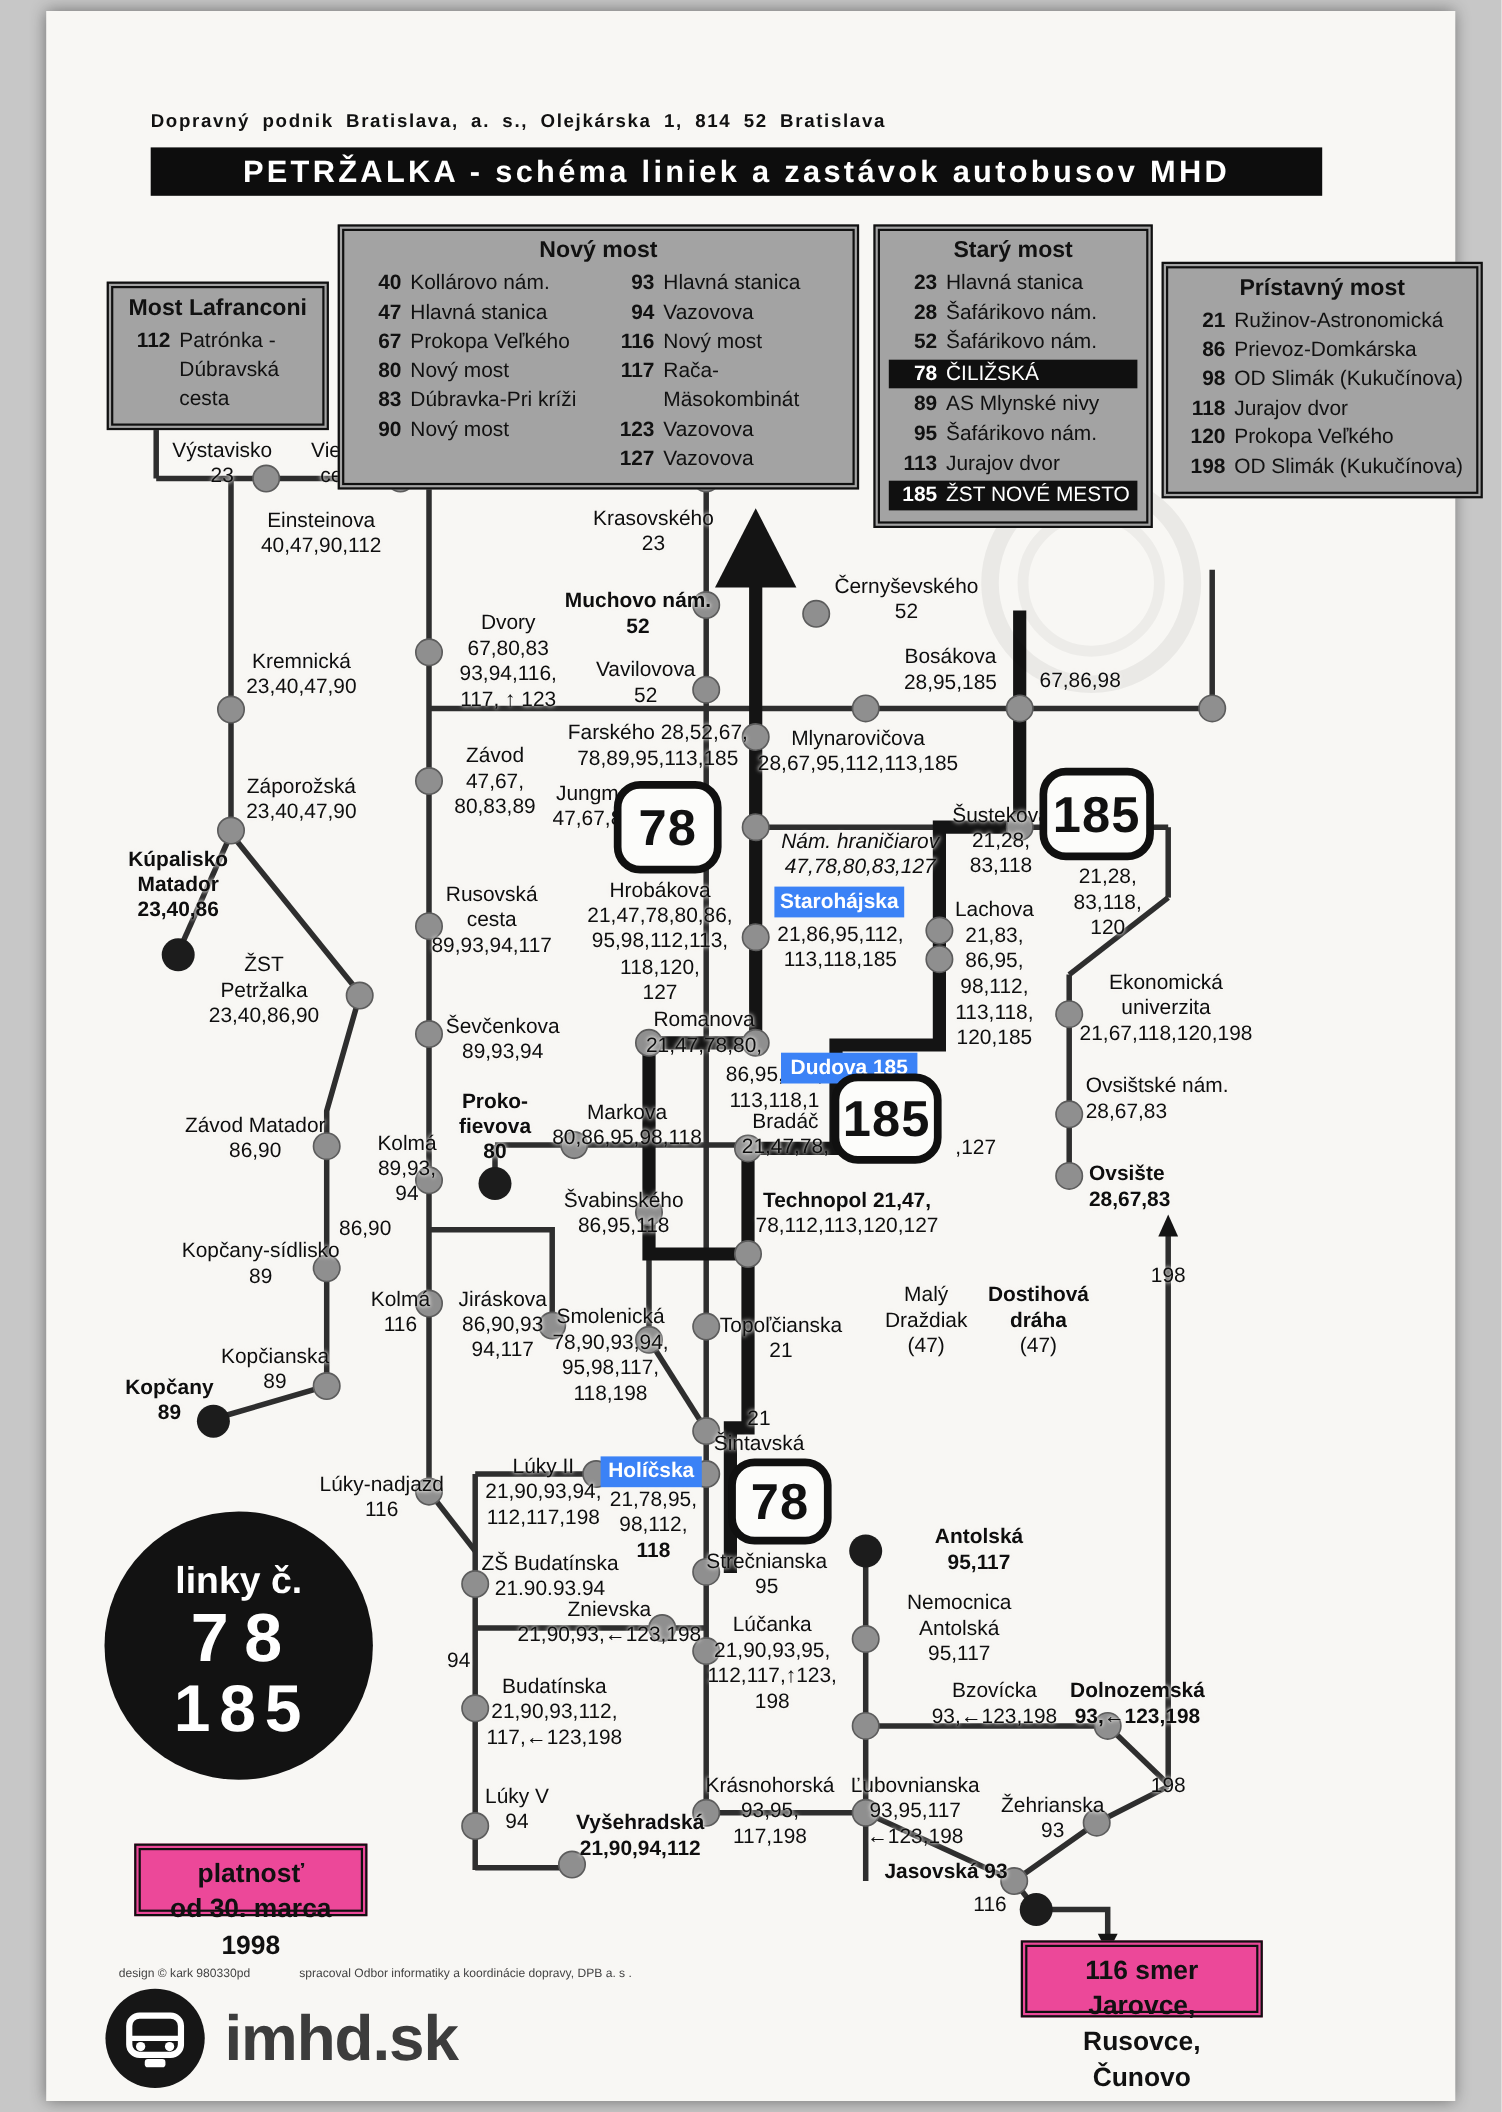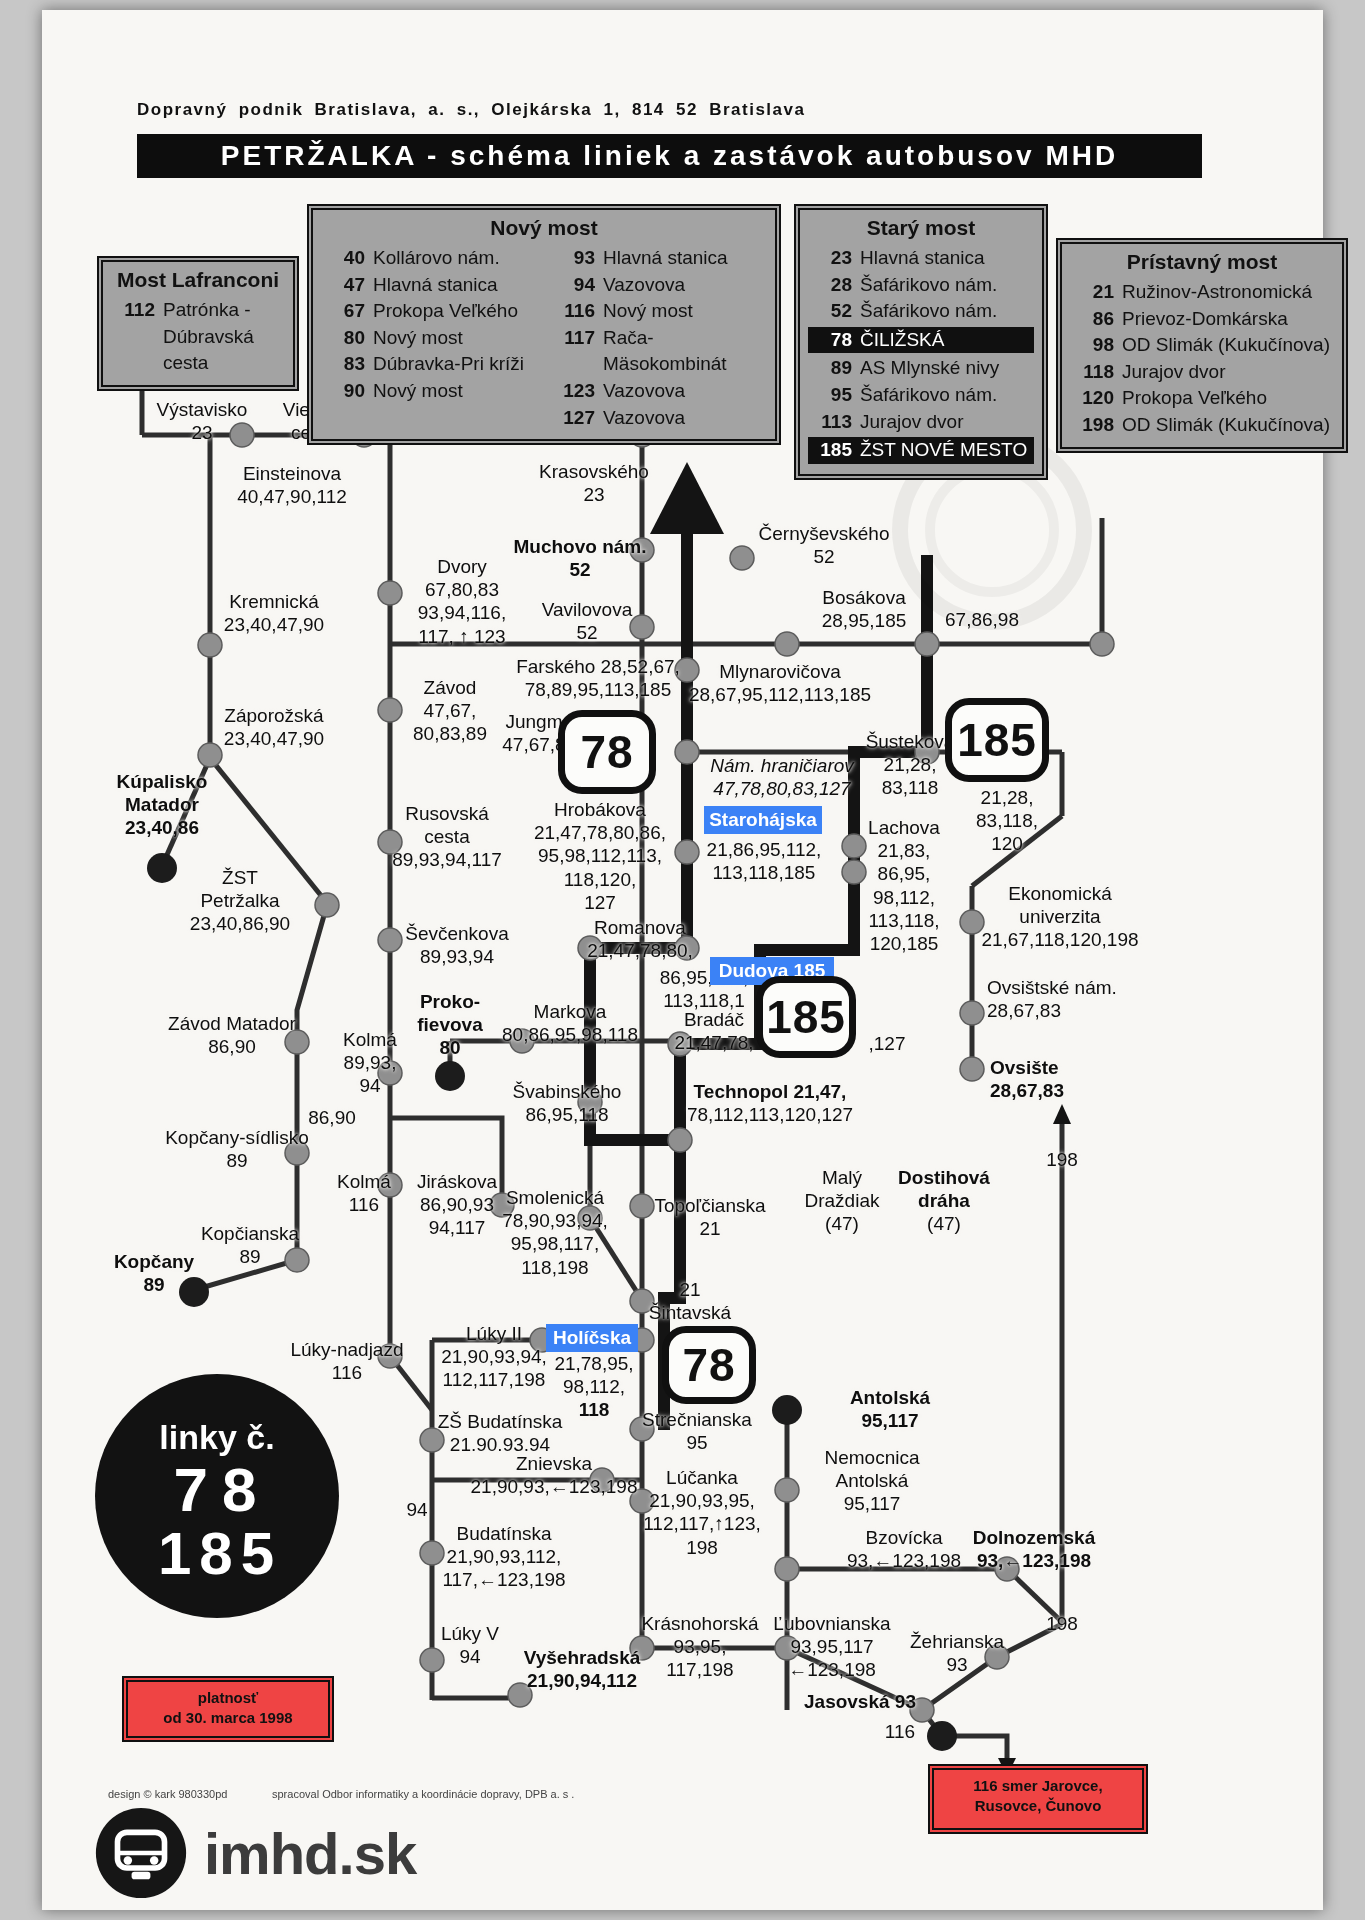--- a/index.html
+++ b/index.html
@@ -21,21 +21,21 @@
   .ltitle{font-size:21px;font-weight:bold;text-align:center;margin:0 0 5px;}
   .lrow{display:flex;font-size:19px;line-height:1.4;align-items:baseline;}
   .lrow .lnum{font-weight:bold;width:44px;text-align:right;margin-right:8px;flex:none;}
   .lrow.inv{background:#101010;color:#fff;margin:2px 0;}
   .lcols{display:flex;gap:14px;}
   .lcol{flex:1;}
   #roundel{position:absolute;left:53px;top:1364px;width:244px;height:244px;border-radius:50%;background:#121212;color:#fff;text-align:center;z-index:5;}
   #roundel .r1{font-size:34px;font-weight:bold;margin-top:44px;}
   #roundel .r2{font-size:62px;font-weight:bold;letter-spacing:14px;line-height:1.05;margin-left:10px;}
   #roundel .r3{font-size:60px;font-weight:bold;letter-spacing:8px;line-height:1.05;margin-left:6px;}
-  .dbox{position:absolute;background:#ef4444;border:6px double #101010;text-align:center;font-weight:bold;font-size:15px;line-height:1.35;padding:6px 4px;box-sizing:border-box;z-index:6;}
+  .dbox{position:absolute;background:#ec4899;border:6px double #101010;text-align:center;font-weight:bold;font-size:24px;line-height:1.35;padding:6px 4px;box-sizing:border-box;z-index:6;}
   .credit{position:absolute;font-size:11px;color:#444;z-index:5;}
   #imhd{position:absolute;left:52px;top:1796px;display:flex;align-items:center;z-index:6;}
   #imhd .logotext{font-size:58px;font-weight:bold;color:#3c3c3c;margin-left:16px;letter-spacing:-1px;}
 </style>
 </head>
 <body>
 
 <div id="paper">
   <div class="address">Dopravný podnik Bratislava, a. s.,  Olejkárska 1,  814 52 Bratislava</div>
   <div class="titlebar">PETRŽALKA - schéma liniek a zastávok autobusov MHD</div>

